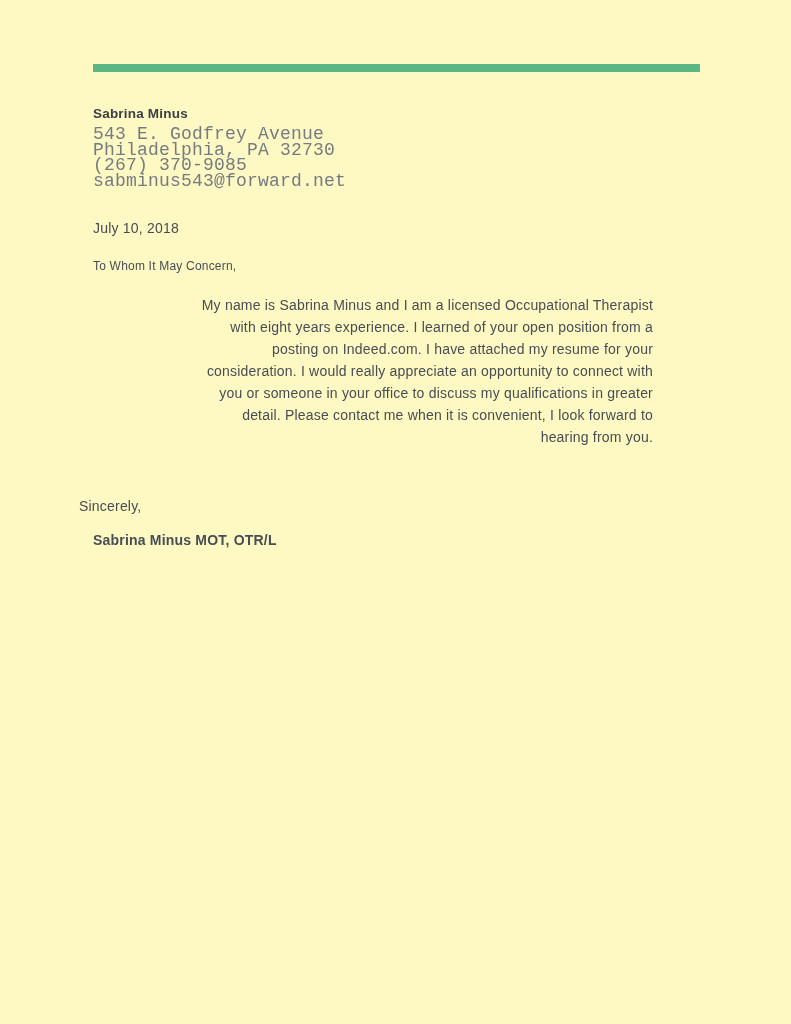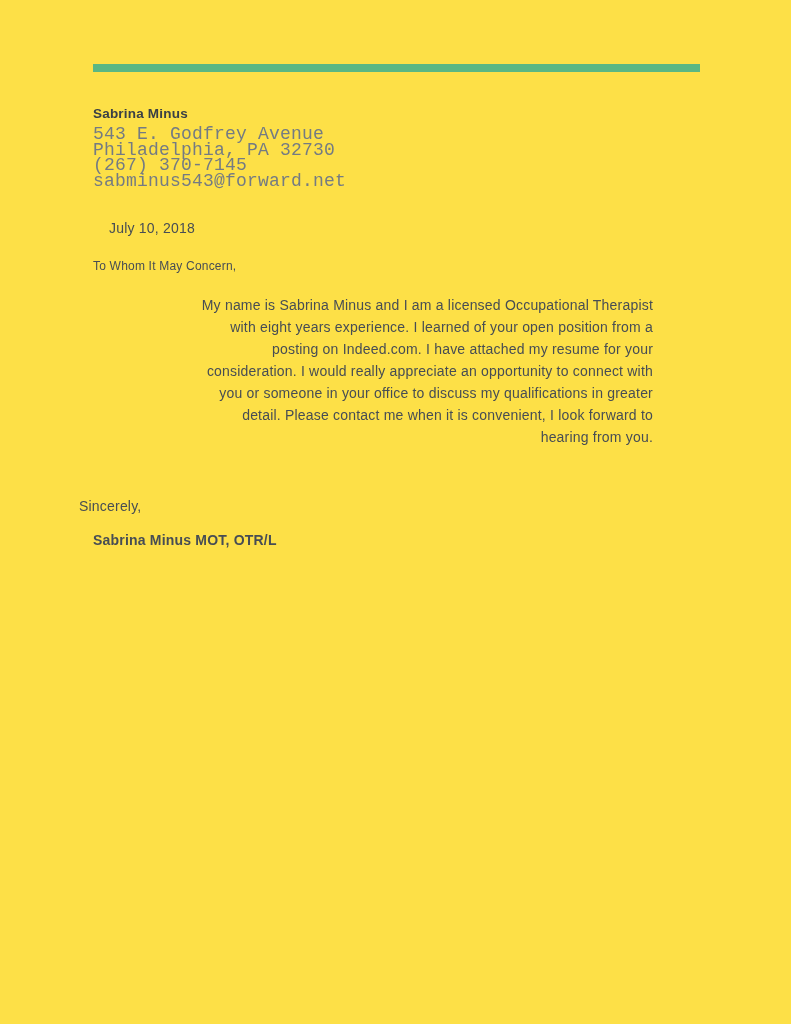--- a/index.html
+++ b/index.html
@@ -5,21 +5,21 @@
   * { margin: 0; padding: 0; box-sizing: border-box; }
   html, body { background: #ffffff; }
   body {
     font-family: "Liberation Sans", "DejaVu Sans", sans-serif;
     -webkit-font-smoothing: antialiased;
   }
   .page {
     position: relative;
     width: 791px;
     height: 1024px;
-    background: #fde047;
+    background: #fef9c3;
     overflow: hidden;
   }
   .accent-bar {
     position: absolute;
     left: 93px;
     top: 64px;
     width: 607px;
     height: 8px;
     background: #5ab783; 
   }
@@ -42,21 +42,20 @@
     letter-spacing: 0.2px;
     font-family: Liberation Mono, monospace;
   }
   .letter-date {
     position: absolute;
     left: 93px;
     top: 220px;
     font-size: 14px;
     color: #474d54;
     letter-spacing: 0.2px;
-    margin-left: 16px;
   }
   .letter-salutation {
     position: absolute;
     left: 93px;
     top: 259px;
     font-size: 12px;
     color: #474d54;
     letter-spacing: 0.2px;
   }
   .letter-body {
@@ -94,21 +93,21 @@
 
 <div class="page">
 
   <div class="accent-bar" data-bind-style="background-color:page.accent_color" style="background-color: rgb(90, 183, 131);"></div>
 
   <div class="sender-name" data-bind="header.name">Sabrina Minus</div>
 
   <div class="contact-block">
     <div data-bind="header.address_line1">543 E. Godfrey Avenue</div>
     <div data-bind="header.address_line2">Philadelphia, PA 32730</div>
-    <div data-bind="header.phone">(267) 370-7145</div>
+    <div data-bind="header.phone">(267) 370-9085</div>
     <div data-bind="header.email">sabminus543@forward.net</div>
   </div>
 
   <div class="letter-date" data-bind="letter.date">July 10, 2018</div>
 
   <div class="letter-salutation" data-bind="letter.salutation">To Whom It May Concern,</div>
 
   <div class="letter-body">My name is Sabrina Minus and I am a licensed Occupational Therapist
 with eight years experience. I learned of your open position from a
 posting on Indeed.com. I have attached my resume for your

